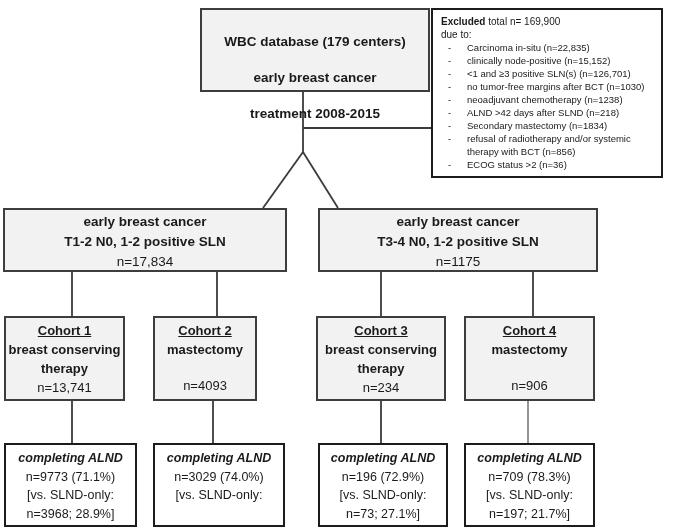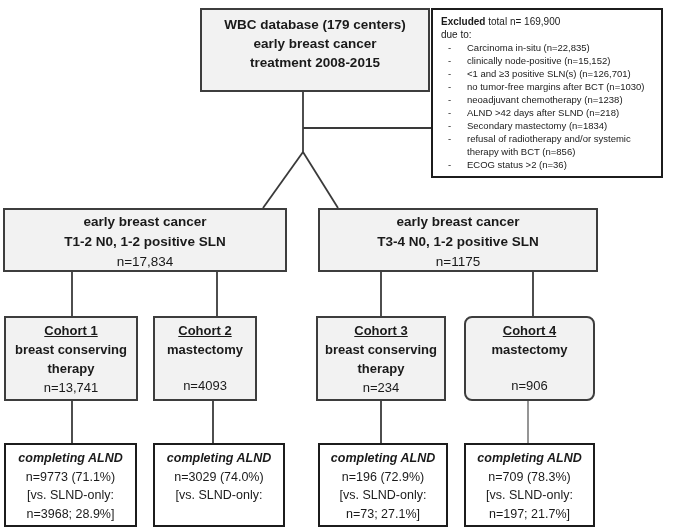--- a/index.html
+++ b/index.html
@@ -12,21 +12,21 @@
     overflow:hidden;
   }
   #connectors{position:absolute;left:0;top:0;width:685px;height:531px;}
   .box{position:absolute;box-sizing:border-box;text-align:center;}
   .gray{background:#f2f2f2;border:2px solid #3d3d3d;}
   .white{background:#ffffff;border:2px solid #1c1c1c;}
 
   
   .top-box{left:200px;top:8px;width:230px;height:84px;padding-top:5px;
     font-size:13.5px;line-height:19px;}
-  .top-box .b{font-weight:bold;}
+  .top-box .b{font-weight:bold;margin-top:17px;}
 
   
   .excluded-box{left:431px;top:8px;width:232px;height:170px;
     text-align:left;padding:5px 4px 4px 8px;font-size:10px;line-height:13px;}
   .excluded-box .ttl .b{font-weight:bold;}
   .exc-item{display:flex;font-size:9.5px;line-height:13px;}
   .exc-item .dash{width:26px;padding-left:7px;box-sizing:border-box;flex:none;}
   .exc-item .itx{flex:1;}
 
   
@@ -34,24 +34,24 @@
   .mid-box .b{font-weight:bold;}
   #mid1{left:3px;width:284px;}
   #mid2{left:318px;width:280px;}
 
   
   .cohort-box{top:316px;height:85px;padding:3px 2px 4px 2px;
     font-size:13px;line-height:19px;display:flex;flex-direction:column;}
   .cohort-title{font-weight:bold;text-decoration:underline;}
   .cohort-sub{font-weight:bold;}
   .cohort-n{margin-top:auto;}
-  #c1{left:4px;width:134px;}
+  #c1{left:4px;width:121px;}
   #c2{left:153px;width:104px;}
   #c3{left:316px;width:130px;}
-  #c4{left:464px;width:131px;border-radius:8px;}
+  #c4{left:464px;width:131px;}
 
   
   .alnd-box{top:443px;height:84px;padding-top:4px;font-size:12.5px;line-height:18.5px;}
   .alnd-title{font-weight:bold;font-style:italic;}
   #b1{left:4px;width:133px;}
   #b2{left:153px;width:132px;}
   #b3{left:318px;width:130px;}
   #b4{left:464px;width:131px;}
 </style>
 </head>

